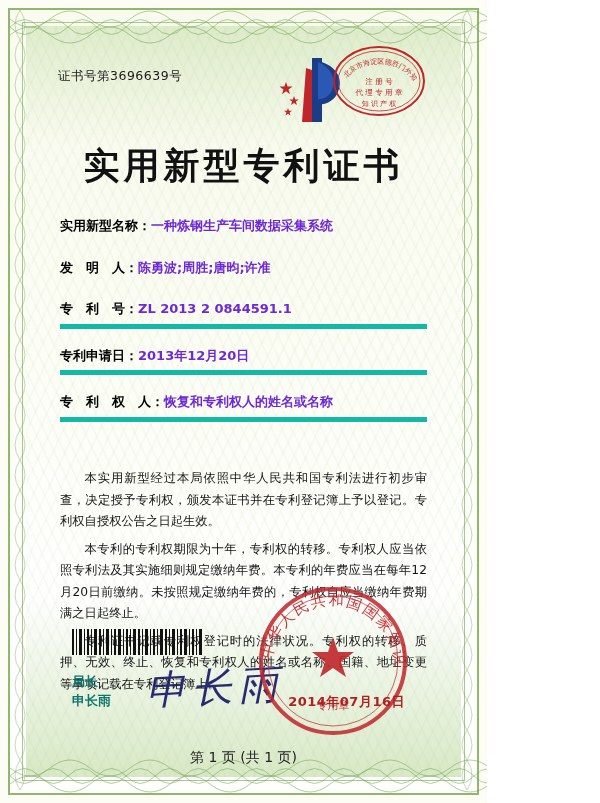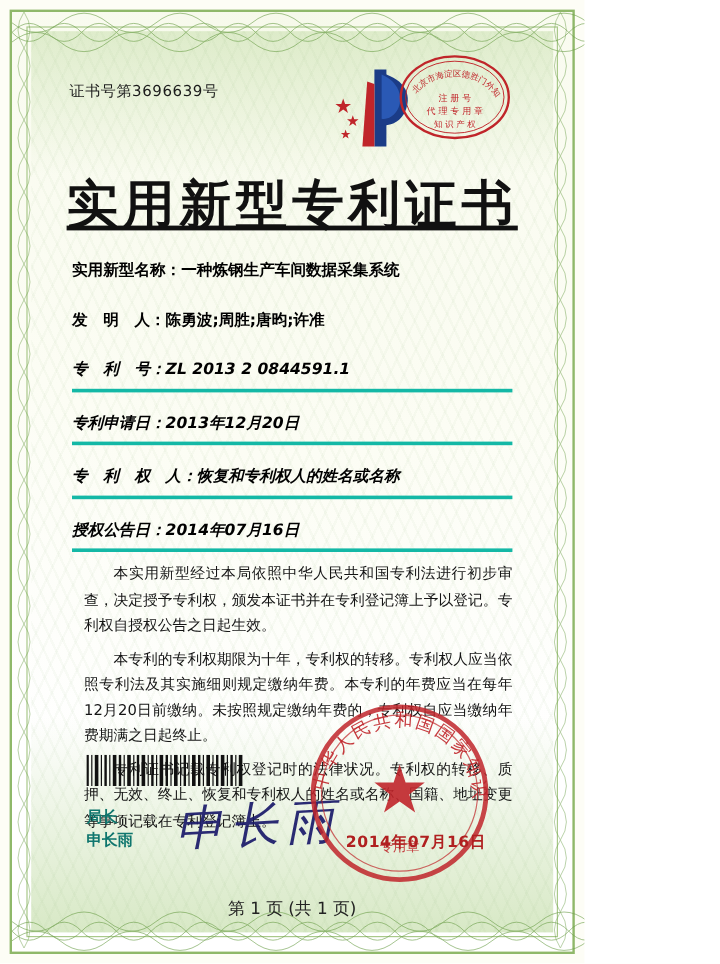--- a/index.html
+++ b/index.html
@@ -116,26 +116,25 @@
     top: 14px;
     width: 96px;
     height: 74px;
   }
   .title {
     position: absolute;
     left: 0;
     right: 0;
     top: 112px;
     text-align: center;
-    font-size: 43px;
+    font-size: 36px;
     font-weight: bold;
     letter-spacing: 4px;
     color: #111;
     font-family: "DejaVu Sans", "Liberation Sans", sans-serif;
-    text-decoration: underline;
   }
   .fields {
     position: absolute;
     left: 30px;
     right: 30px;
     top: 186px;
   }
   .field-row {
     font-size: 13px;
     color: #141414;
@@ -144,31 +143,30 @@
     white-space: nowrap;
   }
   .field-label {
     display: inline-block;
     font-weight: 600;
     color: #000000;
   }
   .field-value {
     display: inline-block;
     font-weight: 600;
-    color: #000000;
+    color: #6d28d9;
   }
   .underline-row {
-    border-bottom: 3px solid #14b8a6;
+    border-bottom: 5px solid #14b8a6;
     padding-bottom: 5px;
     margin-bottom: 17px;
-    font-style: italic;
   }
   .paras {
     position: absolute;
-    left: 40px;
+    left: 30px;
     right: 30px;
     top: 438px;
     font-size: 12.3px;
     line-height: 1.75;
     color: #141414;
     text-align: justify;
   }
   .paras p {
     margin: 0 0 6px 0;
     text-indent: 2em;
@@ -307,23 +305,20 @@
         <span class="field-label">发　明　人：</span><span class="field-value">陈勇波;周胜;唐昀;许准</span>
       </div>
       <div class="field-row underline-row">
         <span class="field-label">专　利　号：</span><span class="field-value">ZL 2013 2 0844591.1</span>
       </div>
       <div class="field-row underline-row">
         <span class="field-label">专利申请日：</span><span class="field-value">2013年12月20日</span>
       </div>
       <div class="field-row underline-row">
         <span class="field-label">专　利　权　人：</span><span class="field-value">恢复和专利权人的姓名或名称</span>
-      </div>
-      <div class="field-row underline-row">
-        <span class="field-label">授权公告日：</span><span class="field-value">2014年07月16日</span>
       </div>
     </div>
 
     <div class="paras">
       <p>本实用新型经过本局依照中华人民共和国专利法进行初步审查，决定授予专利权，颁发本证书并在专利登记簿上予以登记。专利权自授权公告之日起生效。</p>
       <p>本专利的专利权期限为十年，专利权的转移。专利权人应当依照专利法及其实施细则规定缴纳年费。本专利的年费应当在每年12月20日前缴纳。未按照规定缴纳年费的，专利权自应当缴纳年费期满之日起终止。</p>
       <p>专利证书记载专利权登记时的法律状况。专利权的转移、质押、无效、终止、恢复和专利权人的姓名或名称、国籍、地址变更等事项记载在专利登记簿上。</p>
     </div>
 
     <svg class="barcode" viewBox="0 0 132 26">

